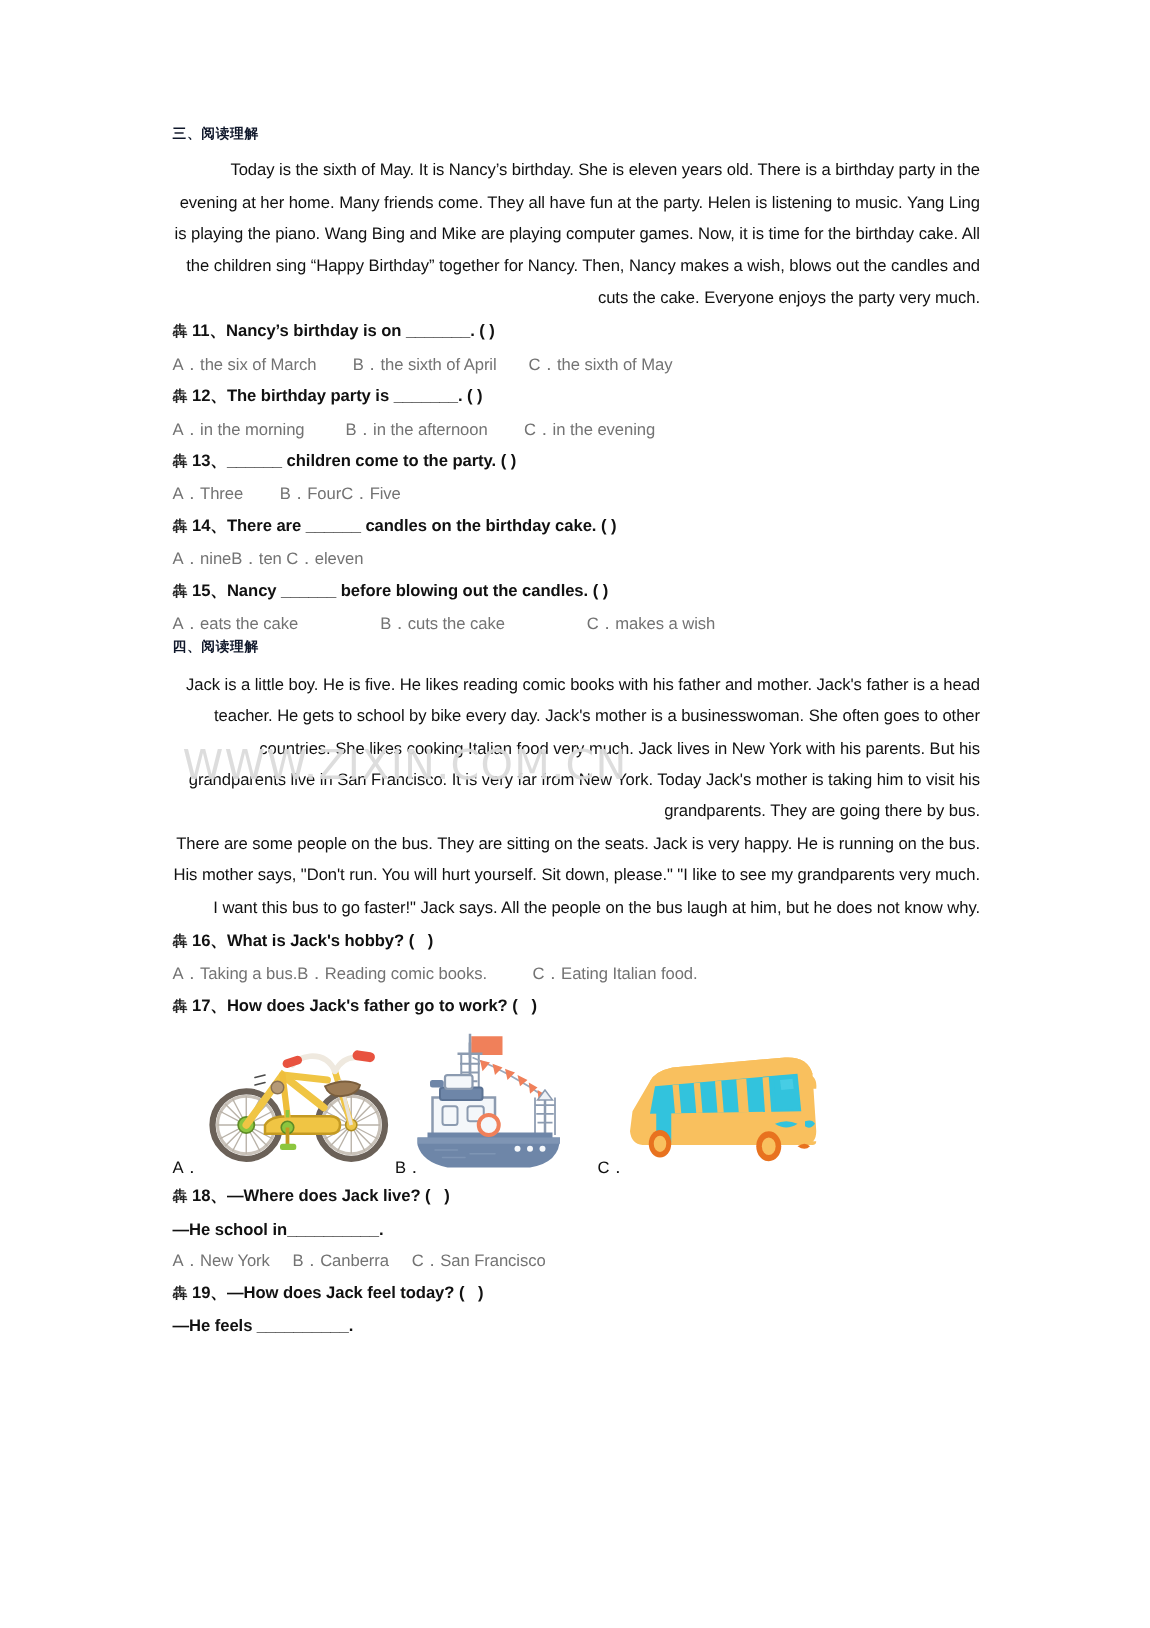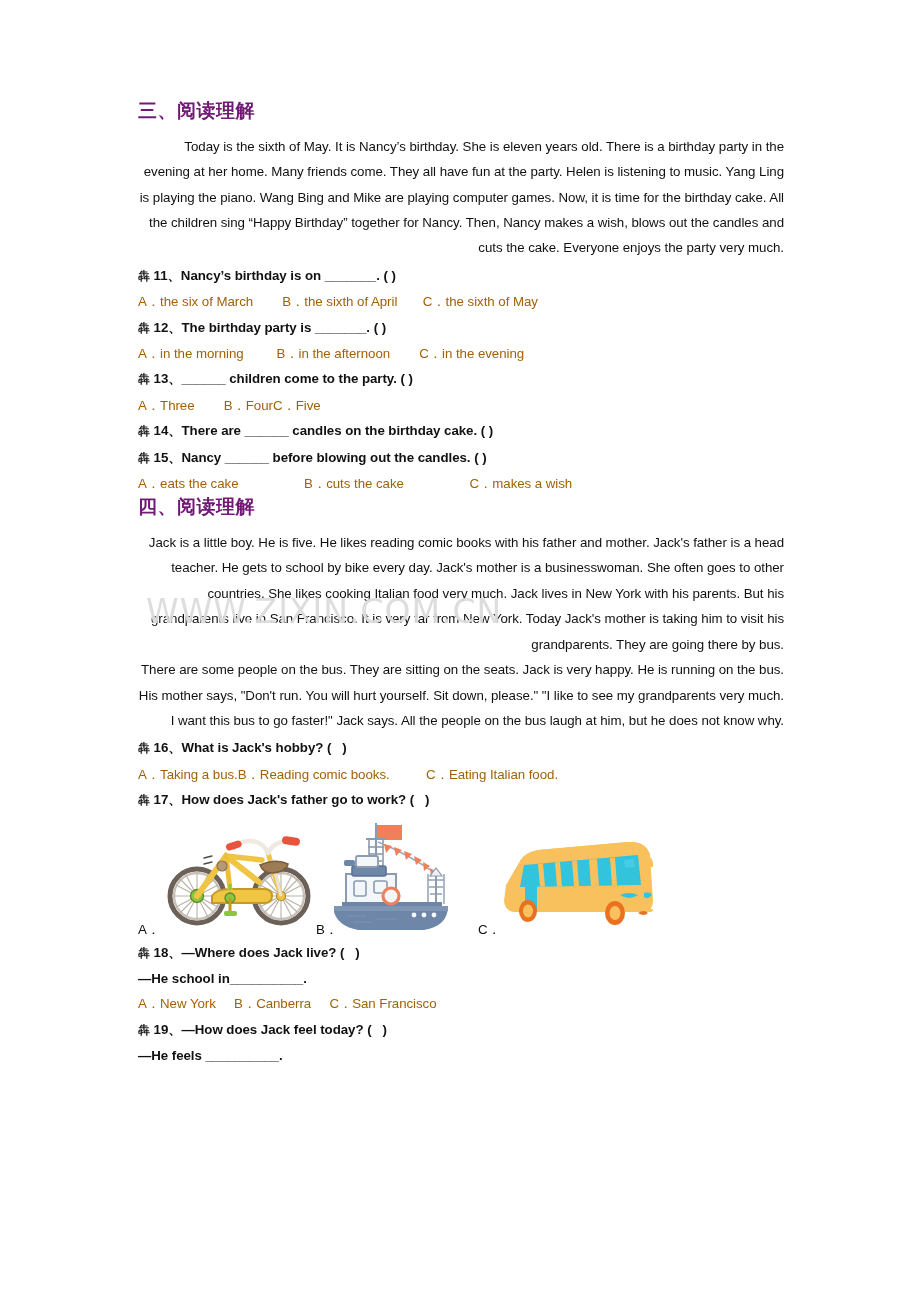--- a/index.html
+++ b/index.html
@@ -22,27 +22,27 @@
     height: 1302px;
     background: #fff;
   }
   .content {
     position: absolute;
     left: 138px;
     top: 100px;
     width: 646px;
   }
   .section-heading {
-    font-size: 19px;
+    font-size: 11px;
     font-weight: bold;
-    color: #701a75;
+    color: #0f172a;
     letter-spacing: 0.5px;
     margin: 0 0 9px 0;
     line-height: 1.3;
-    font-family: Liberation Mono, monospace;
+    font-family: Liberation Serif, serif;
   }
   .passage {
     font-size: 13.3px;
     line-height: 25.4px;
     color: #111;
     text-align: right;
     margin: 0 0 2px 0;
     letter-spacing: -0.05px;
   }
   .passage p {
@@ -58,21 +58,21 @@
     font-weight: bold;
   }
   .qmarker {
     font-family: "DejaVu Sans", sans-serif;
     font-size: 12px;
     color: #222;
   }
   .optline {
     font-size: 13.3px;
     line-height: 25.4px;
-    color: #a16207;
+    color: #737373;
     margin: 0;
     white-space: pre-wrap;
     letter-spacing: -0.05px;
   }
 
   
   .block-iii { margin-bottom: 0; }
   .heading-iv { }
 
   
@@ -138,20 +138,21 @@
         <div class="optline">A．in the morning         B．in the afternoon        C．in the evening</div>
       </div>
 
       <div>
         <div class="qline"><span class="qmarker">犇</span> <span>13、</span><span>______ children come to the party. ( )</span></div>
         <div class="optline">A．Three        B．FourC．Five</div>
       </div>
 
       <div>
         <div class="qline"><span class="qmarker">犇</span> <span>14、</span><span>There are ______ candles on the birthday cake. ( )</span></div>
+        <div class="optline">A．nineB．ten C．eleven</div>
       </div>
 
       <div>
         <div class="qline"><span class="qmarker">犇</span> <span>15、</span><span>Nancy ______ before blowing out the candles. ( )</span></div>
         <div class="optline">A．eats the cake                  B．cuts the cake                  C．makes a wish</div>
       </div>
     </div>
 
     <div>
       <h2 class="section-heading heading-iv">四、阅读理解</h2>

